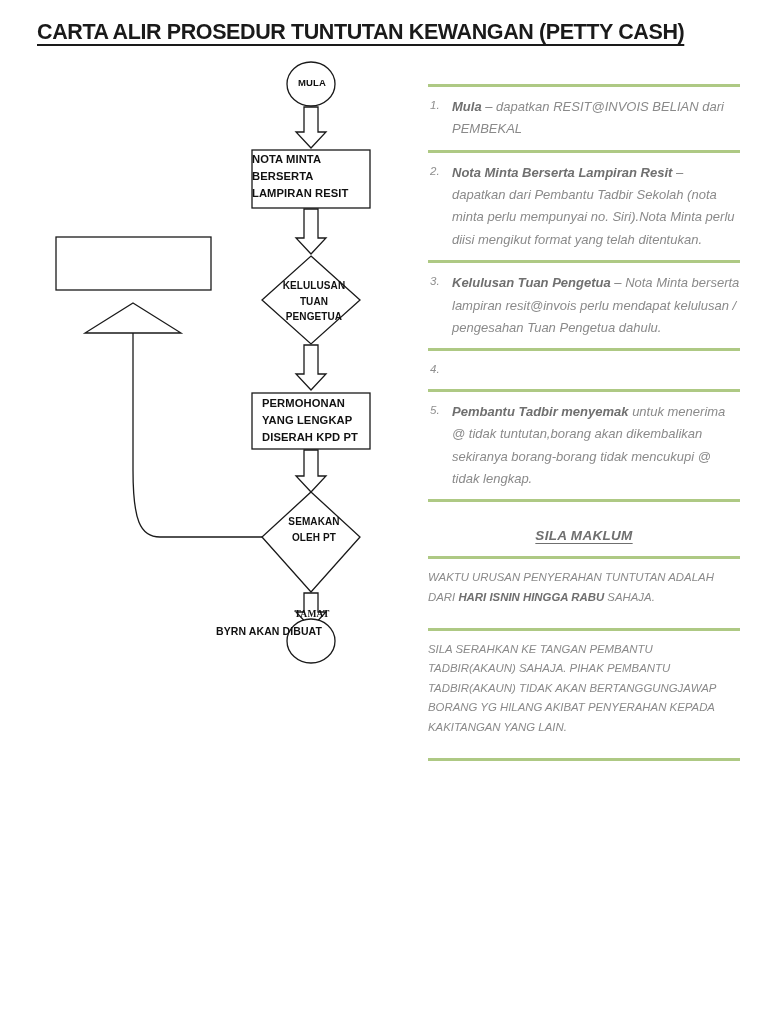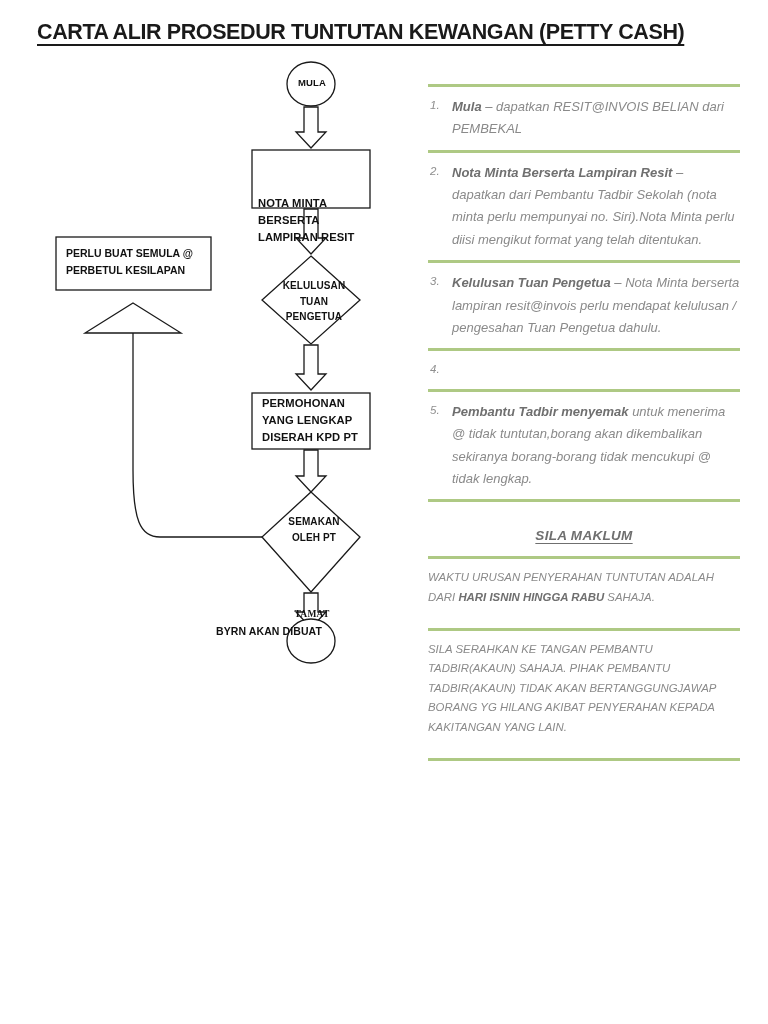--- a/index.html
+++ b/index.html
@@ -77,21 +77,21 @@
   }
   .side-text {
     font-size: 10.5px;
     font-weight: bold;
     letter-spacing: 0.1px;
   }
 
   #node-mula-label   { left: 288px; top: 77px;  width: 48px; }
   #node-tamat-label  { left: 286px; top: 609px; width: 52px; font-family: Liberation Serif, serif; }
 
-  #node-nota-label   { left: 258px; top: 151px; width: 104px; margin-top: 44px; }
+  #node-nota-label   { left: 252px; top: 151px; width: 104px; }
   #node-permohonan-label { left: 262px; top: 395px; width: 104px; }
 
   #node-kelulusan-label  { left: 268px; top: 278px; width: 92px; }
   #node-semakan-label    { left: 268px; top: 514px; width: 92px; }
 
   #node-perlubuat-label  { left: 66px;  top: 245px; width: 142px;
                            text-align: left; font-size: 10.5px;
                            font-weight: bold; line-height: 1.6; }
   #node-byrn-label       { left: 190px; top: 625px; width: 118px;
                            text-align: left; padding-left: 26px; }
@@ -218,24 +218,20 @@
     <div>PENGETUA</div>
   </div>
 
   <div class="node-text dec-text" id="node-semakan-label">
     <div>SEMAKAN</div>
     <div>OLEH PT</div>
   </div>
 
   <div class="node-text term-text" id="node-tamat-label">TAMAT</div>
 
-  <div class="node-text" id="node-perlubuat-label">
-    <div>PERLU BUAT SEMULA @</div>
-    <div>PERBETUL KESILAPAN</div>
-  </div>
 
   <div class="node-text side-text" id="node-byrn-label">BYRN AKAN DIBUAT</div>
 </div>
 
 <div id="info-panel">
 
   <div class="sep"></div>
 
   <div class="step">
     <div class="step-num">1.</div>

